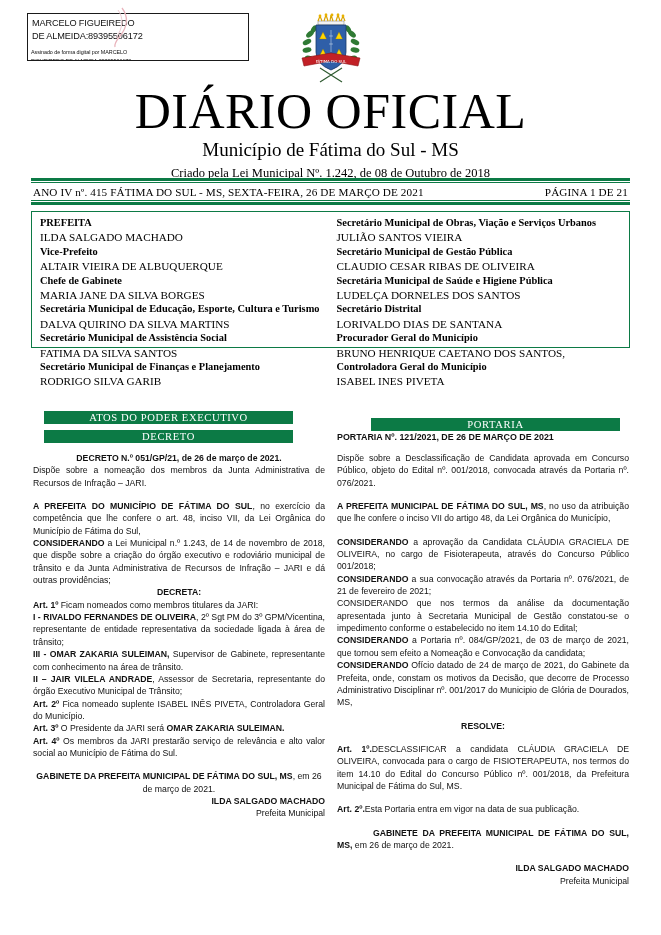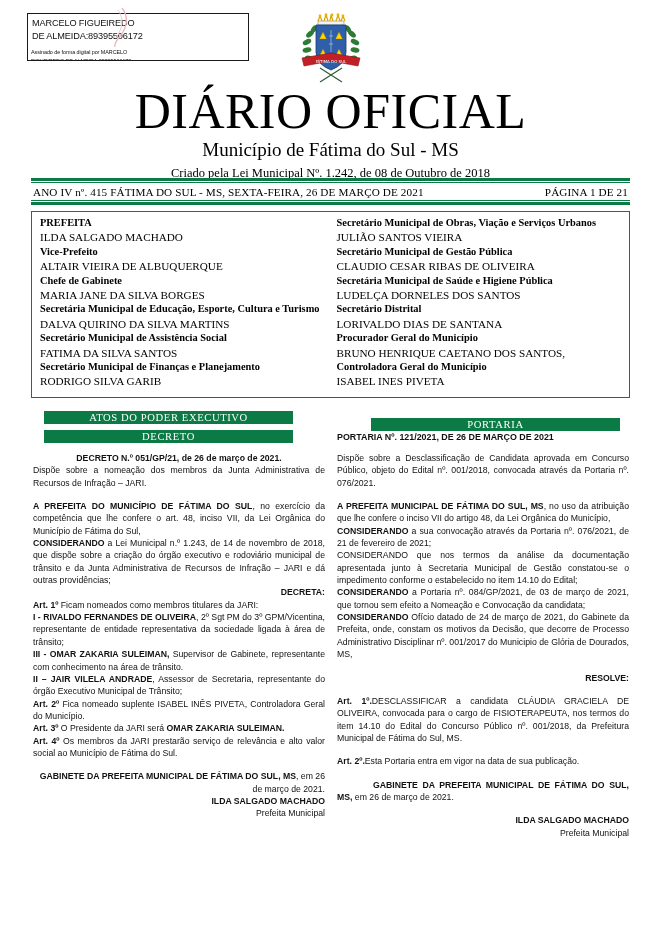--- a/index.html
+++ b/index.html
@@ -127,21 +127,21 @@
   .infoline .left { white-space: nowrap; }
   .infoline .spacer { flex: 1 1 auto; }
   .infoline .right { white-space: nowrap; }
 
   
   .officials {
     position: absolute;
     left: 31px;
     top: 211px;
     width: 599px;
-    height: 187px;
+    height: 137px;
     border: 1.6px solid #0c7a45;
     box-sizing: border-box;
     display: flex;
     background: #fff;
   }
   .officials .col {
     width: 50%;
     box-sizing: border-box;
     padding: 4px 8px 0 8px;
   }
@@ -189,21 +189,21 @@
   .bodycol.left  { left: 33px; }
   .bodycol.right { left: 337px; top: 452px; }
   .bodycol p {
     margin: 0;
   }
   .bodycol p.gap { margin-top: 11px; }
   .bodycol p.ind-lg { text-indent: 36px; }
   .bodycol b { font-weight: bold; }
   .bodycol .center { text-align: center; }
   .bodycol .right-al { text-align: right; }
-  .bodycol .nojust { text-align: right; }
+  .bodycol .nojust { text-align: center; }
 
   .portaria-title {
     position: absolute;
     left: 337px;
     top: 431px;
     width: 292px;
     font-family: "Liberation Sans", sans-serif;
     font-size: 8.9px;
     font-weight: bold;
     line-height: 12px;
@@ -349,20 +349,21 @@
 
   <p class="right-al"><b>ILDA SALGADO MACHADO</b></p>
   <p class="right-al">Prefeita Municipal</p>
 </div>
 
 <div class="bodycol right">
   <p>Dispõe sobre a Desclassificação de Candidata aprovada em Concurso Público, objeto do Edital nº. 001/2018, convocada através da Portaria nº. 076/2021.</p>
 
   <p class="gap"><b>A PREFEITA MUNICIPAL DE FÁTIMA DO SUL, MS</b><span>, no uso da atribuição que lhe confere o inciso VII do artigo 48, da Lei Orgânica do Município,</span></p>
 
+  <p class="gap"><b>CONSIDERANDO</b><span> a aprovação da Candidata CLÁUDIA GRACIELA DE OLIVEIRA, no cargo de Fisioterapeuta, através do Concurso Público 001/2018;</span></p>
 
   <p><b>CONSIDERANDO</b><span> a sua convocação através da Portaria nº. 076/2021, de 21 de fevereiro de 2021;</span></p>
 
   <p>CONSIDERANDO que nos termos da análise da documentação apresentada junto à Secretaria Municipal de Gestão constatou-se o impedimento conforme o estabelecido no item 14.10 do Edital;</p>
 
   <p><b>CONSIDERANDO</b><span> a Portaria nº. 084/GP/2021, de 03 de março de 2021, que tornou sem efeito a Nomeação e Convocação da candidata;</span></p>
 
   <p><b>CONSIDERANDO</b><span> Ofício datado de 24 de março de 2021, do Gabinete da Prefeita, onde, constam os motivos da Decisão, que decorre de Processo Administrativo Disciplinar nº. 001/2017 do Municipio de Glória de Dourados, MS,</span></p>
 
   <p class="gap nojust"><b>RESOLVE:</b></p>

